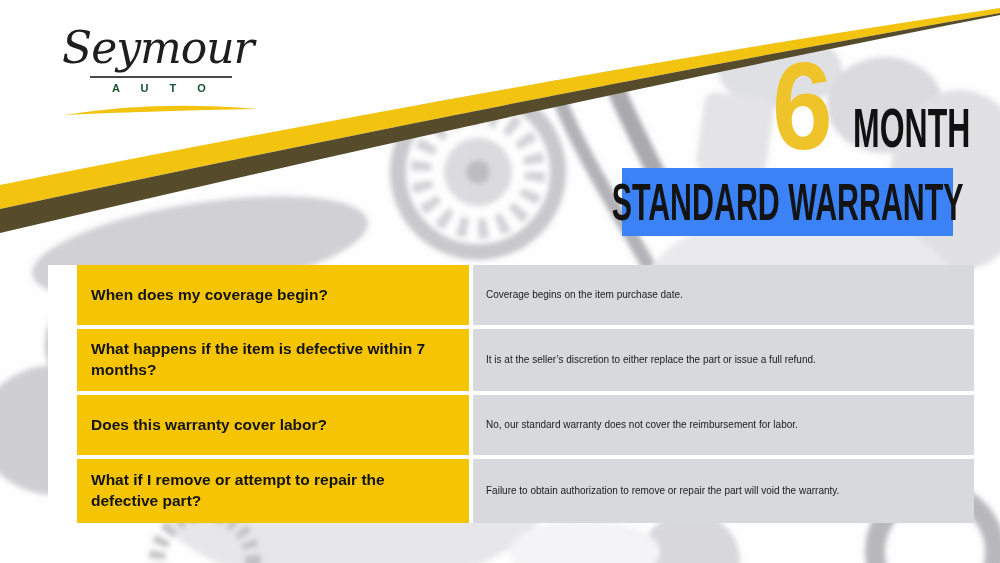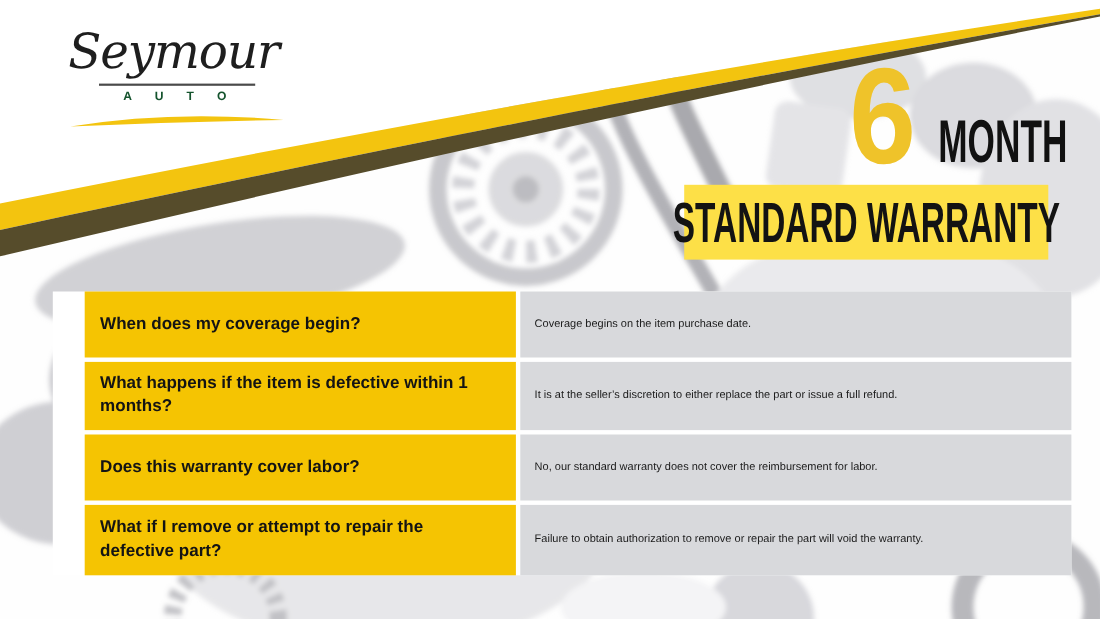--- a/index.html
+++ b/index.html
@@ -38,21 +38,21 @@
     transform:scaleX(0.88);transform-origin:0 0;
   }
   .hero-unit{
     position:absolute;left:853px;top:101px;
     font-size:50px;line-height:1;font-weight:bold;color:#111111;
     transform:scale(0.64,1.1);transform-origin:0 0;white-space:nowrap;
   }
   
   .hero-banner{
     position:absolute;left:622px;top:168px;width:331px;height:68px;
-    background:#fde047;display:flex;align-items:center;justify-content:center;
+    background:#3b82f6;display:flex;align-items:center;justify-content:center;
   }
   .hero-banner-text{
     font-size:46px;line-height:1;font-weight:bold;color:#131313;
     transform:scale(0.66,1.12);transform-origin:center center;white-space:nowrap;
   }
 
   
   .faq-heading{
     position:absolute;left:117px;top:240px;
     font-size:17px;font-weight:bold;color:#0d0d0d;
@@ -130,21 +130,21 @@
     <span class="hero-banner-text">STANDARD WARRANTY</span>
   </div>
 
 
   <div class="faq-table">
     <div class="q-cell">When does my coverage begin?</div>
     <div class="a-cell">
         <span>Coverage begins on the item purchase date.</span>
       </div>
 
-    <div class="q-cell">What happens if the item is defective within 1 months?</div>
+    <div class="q-cell">What happens if the item is defective within 7 months?</div>
     <div class="a-cell">
         <span>It is at the seller’s discretion to either replace the part or issue a full refund.</span>
       </div>
 
     <div class="q-cell">Does this warranty cover labor?</div>
     <div class="a-cell">
         <span>No, our standard warranty does not cover the reimbursement for labor.</span>
       </div>
 
     <div class="q-cell">What if I remove or attempt to repair the defective part?</div>

